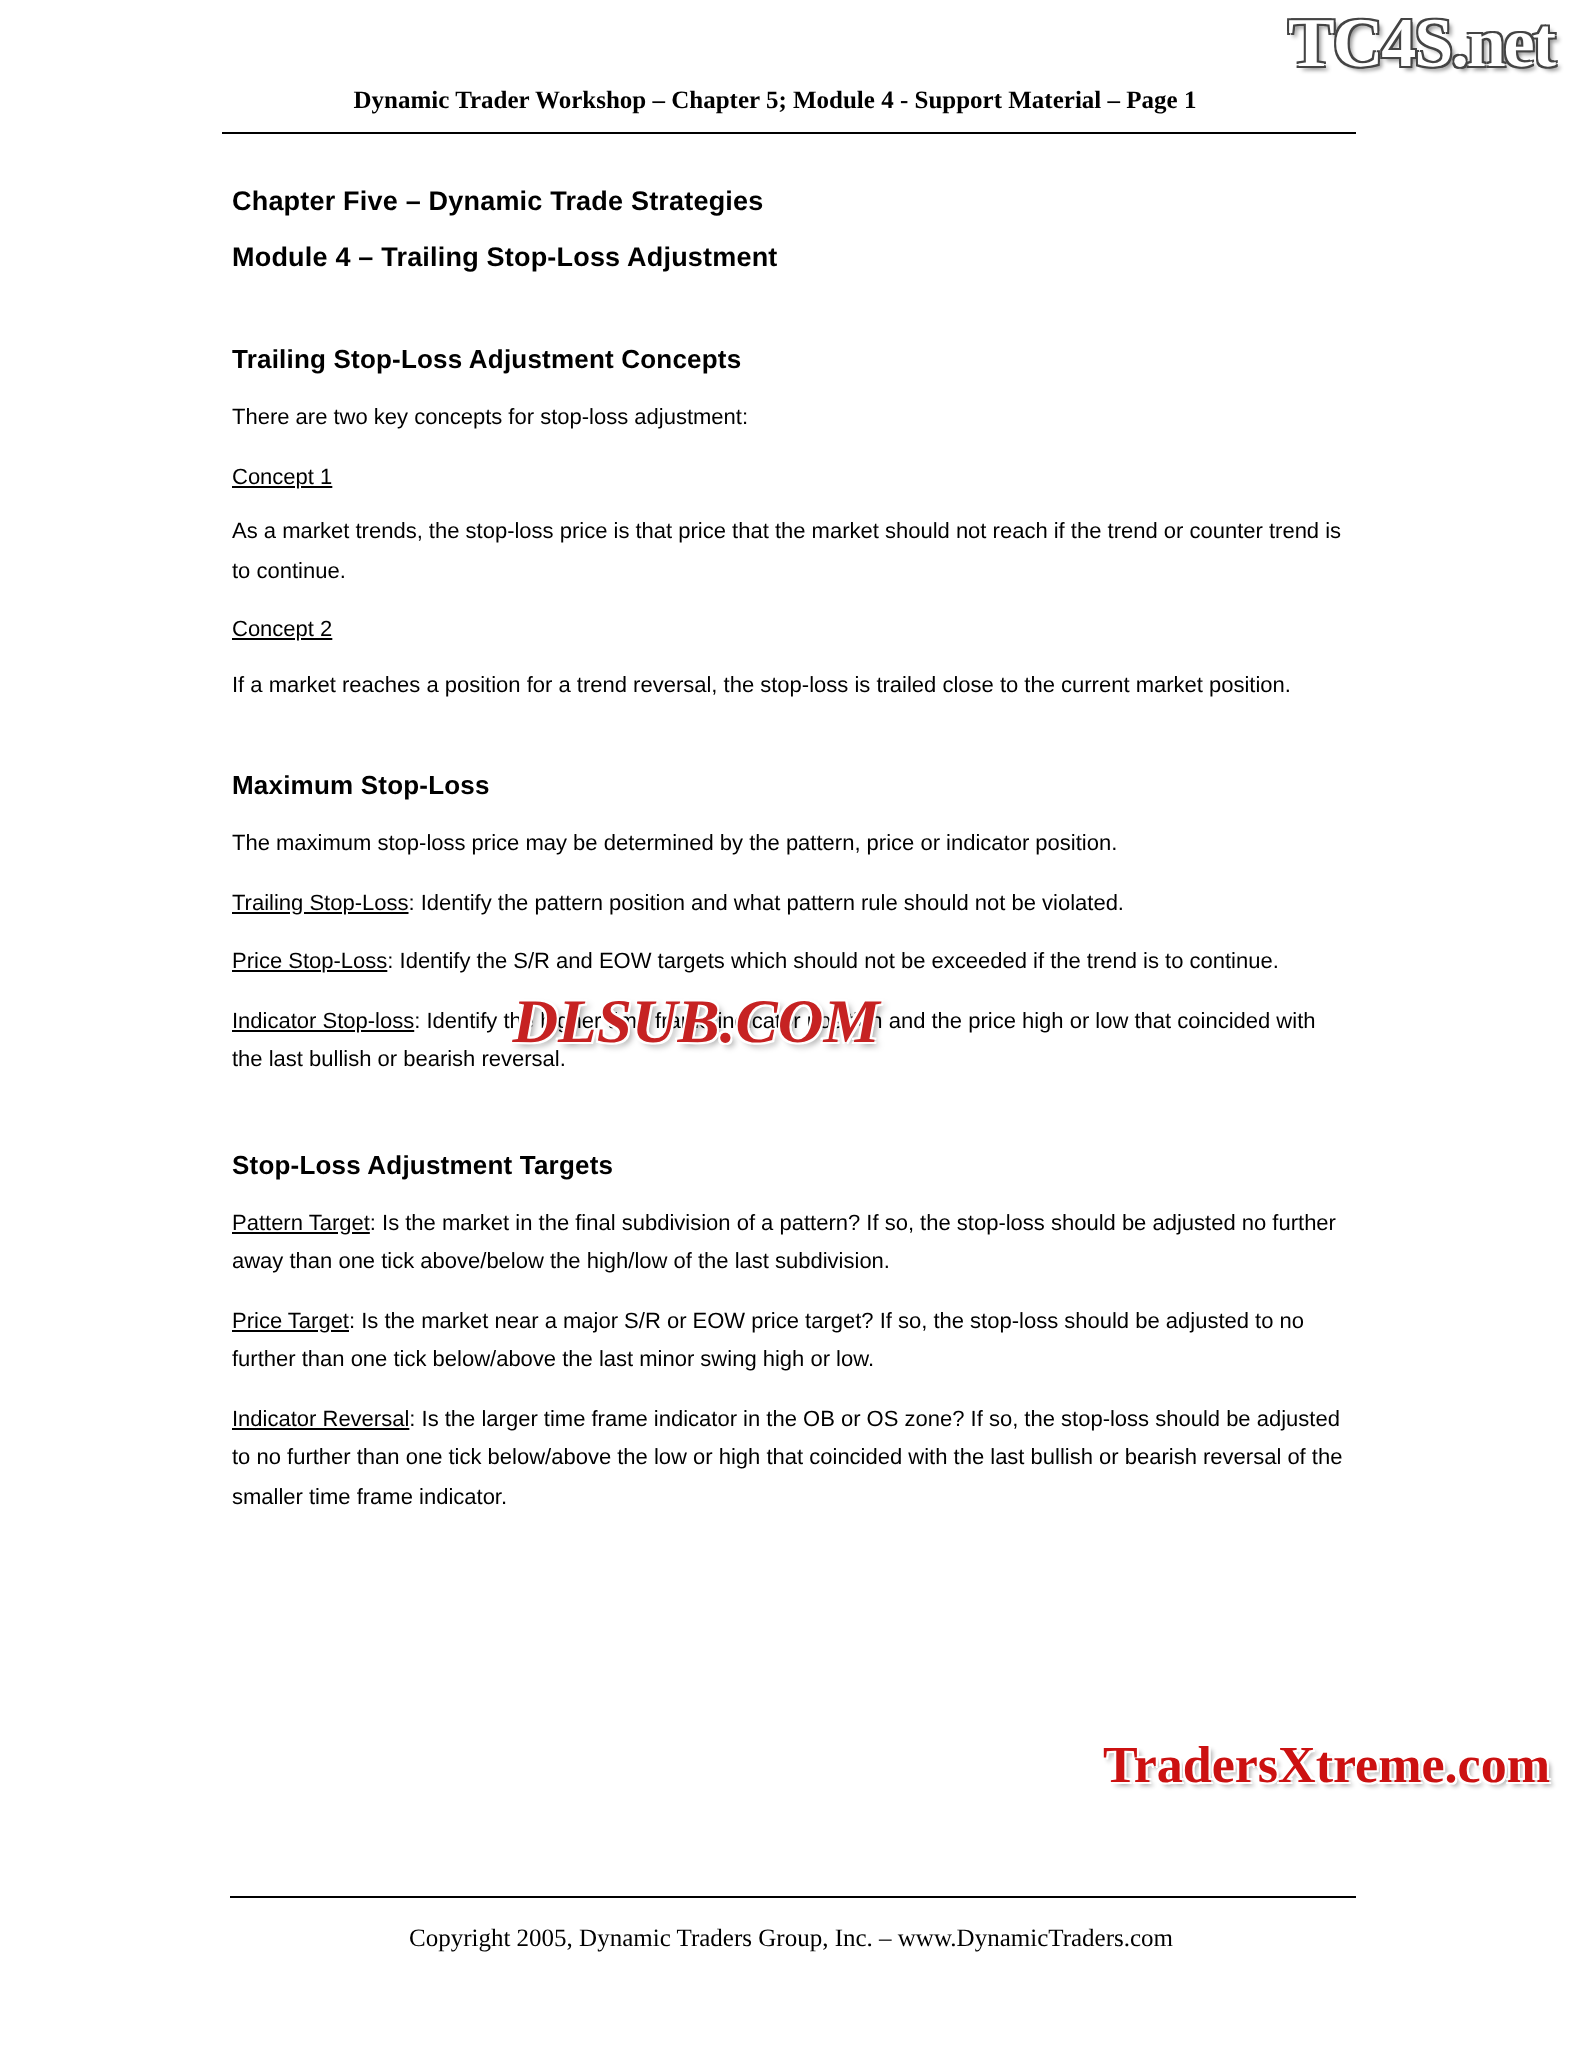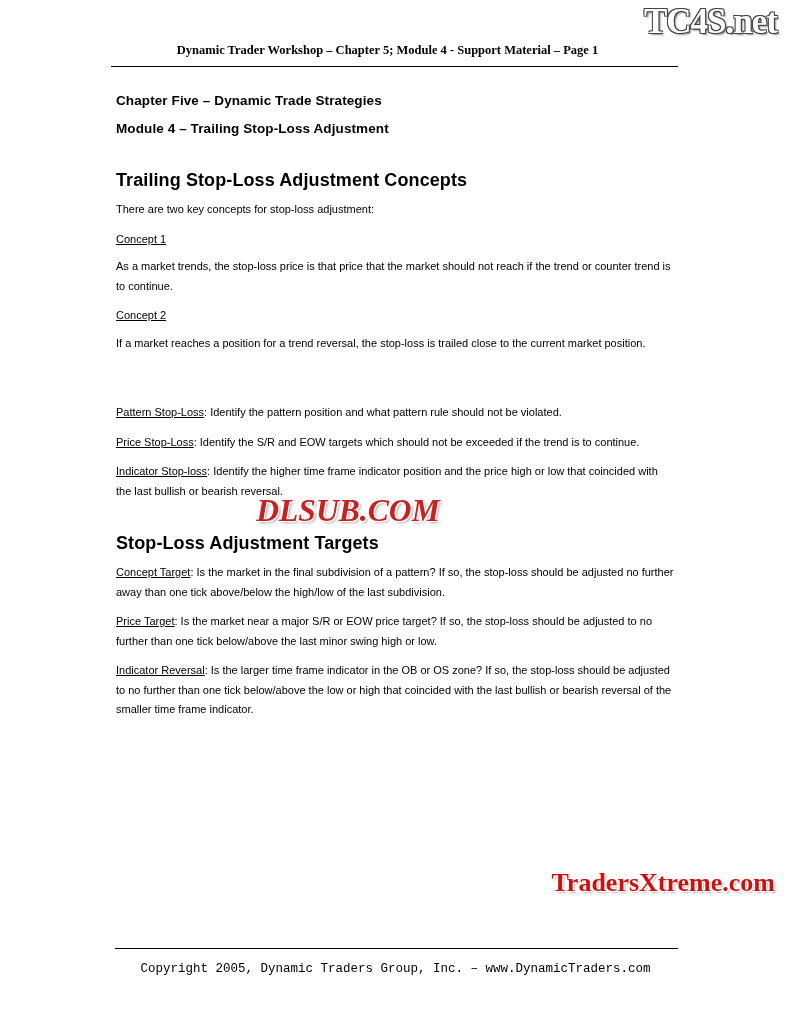--- a/index.html
+++ b/index.html
@@ -111,21 +111,21 @@
 
   .title-line {
     font-size: 13.5px;
     font-weight: bold;
     margin: 0 0 2px 0;
     line-height: 26px;
     letter-spacing: 0.1px;
   }
 
   .section-head {
-    font-size: 18px;
+    font-size: 13px;
     font-weight: bold;
     margin: 0;
     line-height: 20px;
     letter-spacing: 0.1px;
   }
 
   p.body {
     font-size: 11px;
     line-height: 19.5px;
     margin: 0;
@@ -150,21 +150,21 @@
     top: 948px;
     border-top: 1px solid #000;
     height: 0;
   }
   .footer {
     position: absolute;
     left: 0;
     right: 0;
     top: 962px;
     text-align: center;
-    font-family: Liberation Mono, monospace;
+    font-family: Liberation Serif, serif;
     font-size: 12.5px;
     color: #000;
   }
 </style>
 </head>
 <body>
 
 <div class="page">
 
   <div class="wm-tc4s">TC4S.net</div>
@@ -186,33 +186,35 @@
     <p class="body u">Concept 1</p>
     <div class="sp-5"></div>
     <p class="body">As a market trends, the stop-loss price is that price that the market should not reach if the trend or counter trend is to continue.</p>
     <div class="sp-3"></div>
     <p class="body u">Concept 2</p>
     <div class="sp-5"></div>
     <p class="body">If a market reaches a position for a trend reversal, the stop-loss is trailed close to the current market position.</p>
 
     <div class="sp-4"></div>
 
-    <div class="sp-3"></div>
-    <div class="sp-3"></div>
-    <p class="body"><span class="u">Pattern Stop-Loss</span><span>: Identify the pattern position and what pattern rule should not be violated.</span></p>
+    <div class="section-head">Maximum Stop-Loss</div>
+    <div class="sp-3"></div>
+    <p class="body">The maximum stop-loss price may be determined by the pattern, price or indicator position.</p>
+    <div class="sp-3"></div>
+    <p class="body"><span class="u">Trailing Stop-Loss</span><span>: Identify the pattern position and what pattern rule should not be violated.</span></p>
     <div class="sp-3"></div>
     <p class="body"><span class="u">Price Stop-Loss</span><span>: Identify the S/R and EOW targets which should not be exceeded if the trend is to continue.</span></p>
     <div class="sp-3"></div>
     <p class="body"><span class="u">Indicator Stop-loss</span><span>: Identify the higher time frame indicator position and the price high or low that coincided with the last bullish or bearish reversal.</span></p>
 
     <div class="sp-6"></div>
 
     <div class="section-head">Stop-Loss Adjustment Targets</div>
     <div class="sp-3"></div>
-    <p class="body"><span class="u">Concept Target</span><span>: Is the market in the final subdivision of a pattern? If so, the stop-loss should be adjusted no further away than one tick above/below the high/low of the last subdivision.</span></p>
+    <p class="body"><span class="u">Pattern Target</span><span>: Is the market in the final subdivision of a pattern? If so, the stop-loss should be adjusted no further away than one tick above/below the high/low of the last subdivision.</span></p>
     <div class="sp-3"></div>
     <p class="body"><span class="u">Price Target</span><span>: Is the market near a major S/R or EOW price target? If so, the stop-loss should be adjusted to no further than one tick below/above the last minor swing high or low.</span></p>
     <div class="sp-3"></div>
     <p class="body"><span class="u">Indicator Reversal</span><span>: Is the larger time frame indicator in the OB or OS zone? If so, the stop-loss should be adjusted to no further than one tick below/above the low or high that coincided with the last bullish or bearish reversal of the smaller time frame indicator.</span></p>
 
   </div>
 
   <div class="wm-dlsub">DLSUB.COM</div>
 
   <div class="footer-rule"></div>

